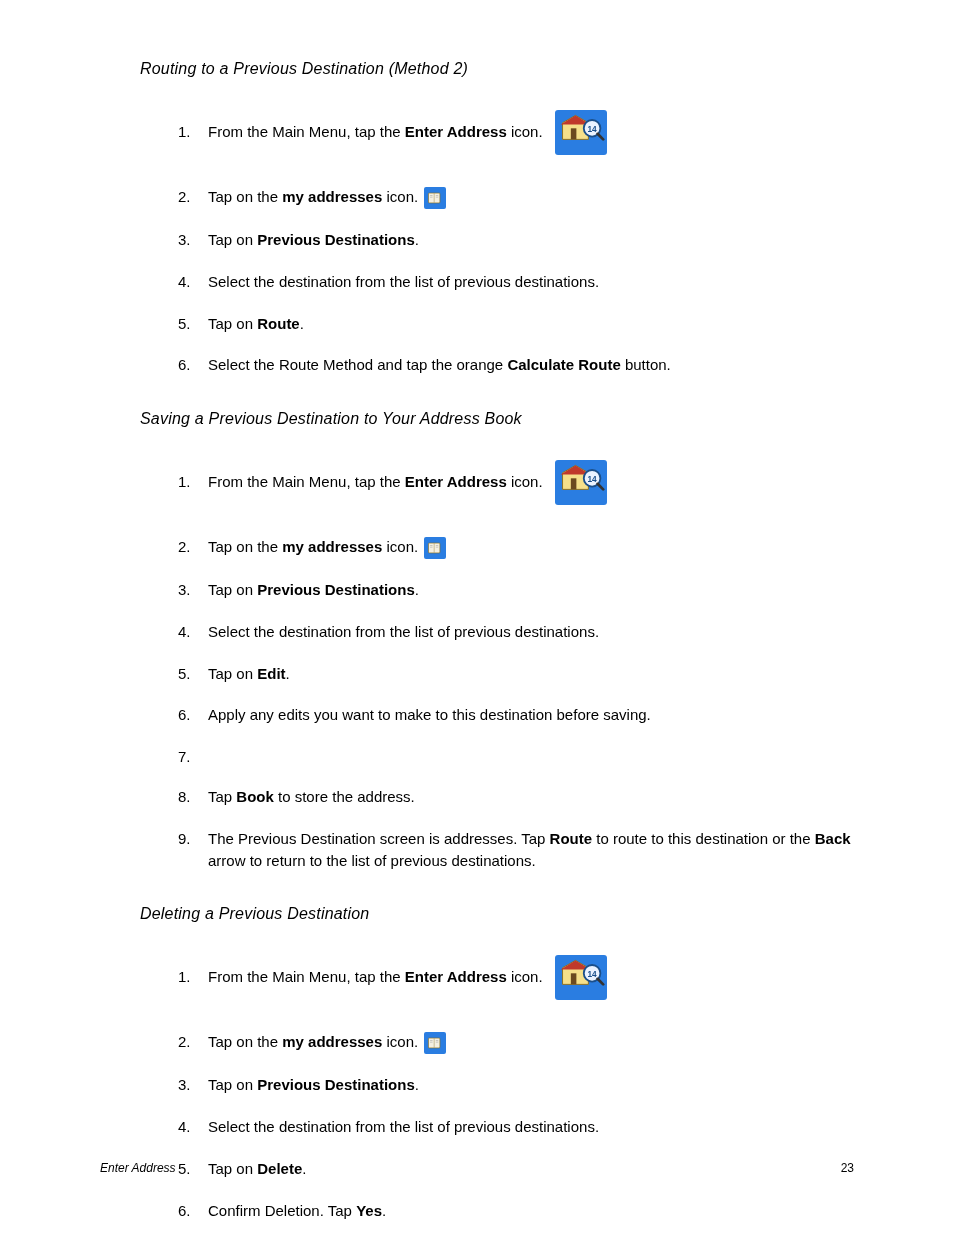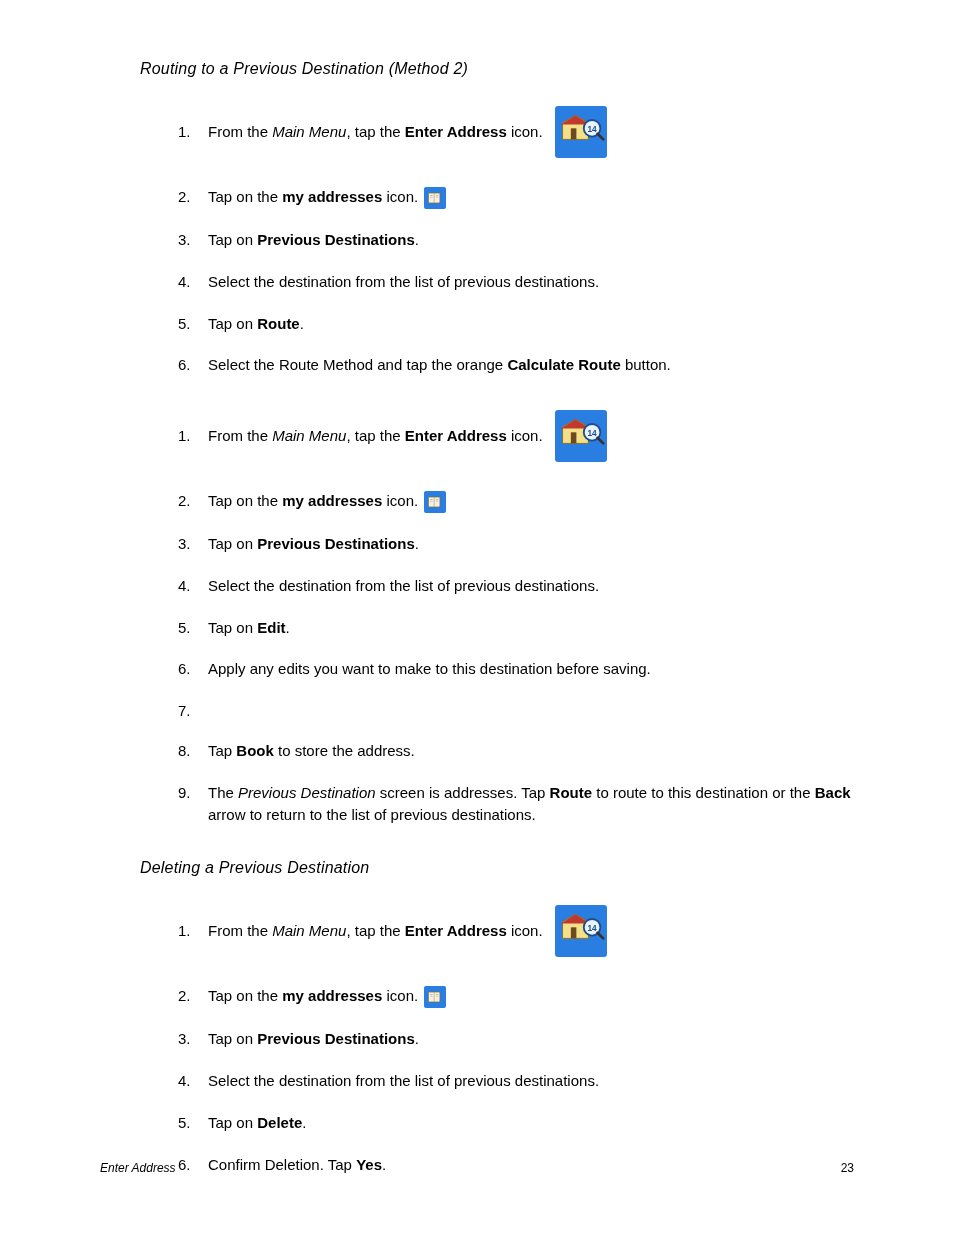--- a/index.html
+++ b/index.html
@@ -48,27 +48,27 @@
     top: 0;
   }
   ol.steps li.has-big-icon .num {
     top: 50%;
     transform: translateY(-50%);
   }
   ol.steps li .step-body {
     display: inline;
   }
   .bold { font-weight: bold; }
-  .italic { font-style: italic; }
+  .italic { }
   .icon-big {
     display: inline-flex;
     vertical-align: middle;
     margin-left: 12px;
     width: 52px;
-    height: 52px;
+    height: 45px;
     background: #2a7de1;
     border-radius: 3px;
     align-items: center;
     justify-content: center;
     position: relative;
   }
   .icon-small {
     display: inline-flex;
     vertical-align: middle;
     margin-left: 6px;
@@ -125,20 +125,21 @@
             <line x1="5" y1="10" x2="8" y2="10" stroke="#999" stroke-width="0.6"></line>
             <line x1="12" y1="8" x2="15" y2="8" stroke="#999" stroke-width="0.6"></line>
             <line x1="12" y1="10" x2="15" y2="10" stroke="#999" stroke-width="0.6"></line>
           </svg>
         </span></li>
       <li><span class="num">3.</span><span class="step-body"><span>Tap on </span><span class="bold">Previous Destinations</span><span>.</span></span></li>
       <li><span class="num">4.</span><span class="step-body"><span>Select the destination from the list of previous destinations.</span></span></li>
       <li><span class="num">5.</span><span class="step-body"><span>Tap on </span><span class="bold">Route</span><span>.</span></span></li>
       <li><span class="num">6.</span><span class="step-body"><span>Select the Route Method and tap the orange </span><span class="bold">Calculate Route</span><span> button.</span></span></li>
     </ol>
+    <div class="section-heading">Saving a Previous Destination to Your Address Book</div>
     <ol class="steps">
       <li class="has-big-icon">
         <span class="num">1.</span>
         <span class="step-body"><span>From the </span><span class="italic">Main Menu</span><span>, tap the </span><span class="bold">Enter Address</span><span> icon.</span></span>
         <span class="icon-big">
           <svg viewBox="0 0 52 52" width="48" height="48">
             <polygon points="20,8 34,16 34,34 6,34 6,16" fill="#f5e08a" stroke="#8a6d1a" stroke-width="1"></polygon>
             <polygon points="20,8 36,18 4,18" fill="#c0392b"></polygon>
             <rect x="15" y="22" width="6" height="12" fill="#6b4a1f"></rect>
             <circle cx="38" cy="22" r="9" fill="#eaf2ff" stroke="#1b4f8a" stroke-width="2"></circle>

